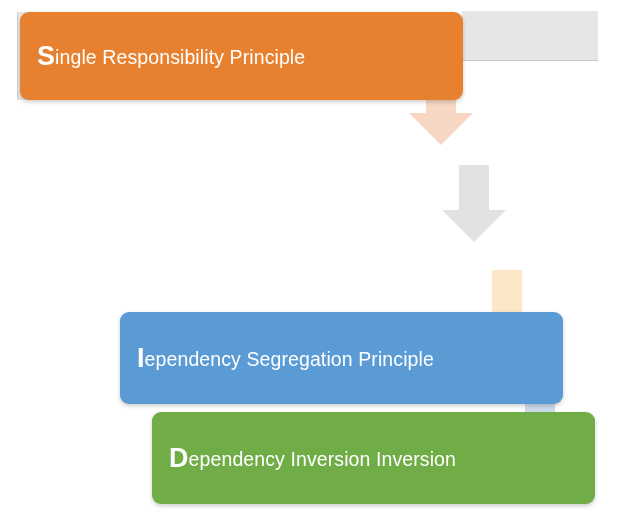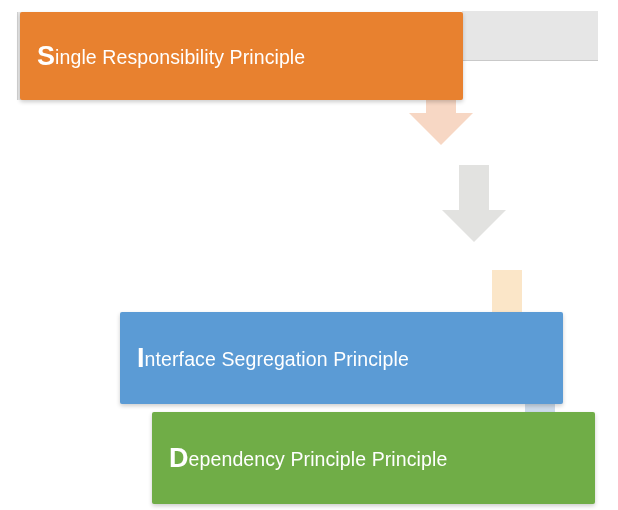--- a/index.html
+++ b/index.html
@@ -28,21 +28,21 @@
   }
   .bg-sliver {
     position: absolute;
     background: #E6E6E6;
     border-left: 1px solid #D0D0D0;
   }
 
   
   .bar {
     position: absolute;
-    border-radius: 2px;
+    border-radius: 9px;
     box-sizing: border-box;
     display: flex;
     align-items: center;
     box-shadow: 0 2px 4px rgba(0,0,0,0.20);
   }
   .bar-label {
     color: #FFFFFF;
     font-size: 19.5px;
     font-weight: 400;
     letter-spacing: 0.1px;
@@ -96,18 +96,18 @@
       <div class="head" style="top: 42px; border-top: 32px solid rgb(251, 230, 200);"></div>
     </div>
     <div class="arrow" style="left: 508px; top: 370px; width: 64px; height: 74px;">
       <div class="shaft" style="height: 42px; background: rgb(205, 220, 236);"></div>
       <div class="head" style="top: 42px; border-top: 32px solid rgb(205, 220, 236);"></div>
     </div>
     <div class="bar" style="left: 20px; top: 12px; width: 443px; height: 88px; background: rgb(232, 129, 47); z-index: 10;">
       <div class="bar-label" style="color: rgb(255, 255, 255);"><span class="cap">S</span><span class="rest">ingle Responsibility Principle</span></div>
     </div>
     <div class="bar" style="left: 120px; top: 312px; width: 443px; height: 92px; background: rgb(91, 155, 213); z-index: 13;">
-      <div class="bar-label" style="color: rgb(255, 255, 255);"><span class="cap">I</span><span class="rest">nterface Segregation Principle</span></div>
+      <div class="bar-label" style="color: rgb(255, 255, 255);"><span class="cap">I</span><span class="rest">ependency Segregation Principle</span></div>
     </div>
     <div class="bar" style="left: 152px; top: 412px; width: 443px; height: 92px; background: rgb(112, 173, 71); z-index: 14;">
-      <div class="bar-label" style="color: rgb(255, 255, 255);"><span class="cap">D</span><span class="rest">ependency Principle Principle</span></div>
+      <div class="bar-label" style="color: rgb(255, 255, 255);"><span class="cap">D</span><span class="rest">ependency Inversion Inversion</span></div>
     </div>
   </div>
 
 </body></html>

